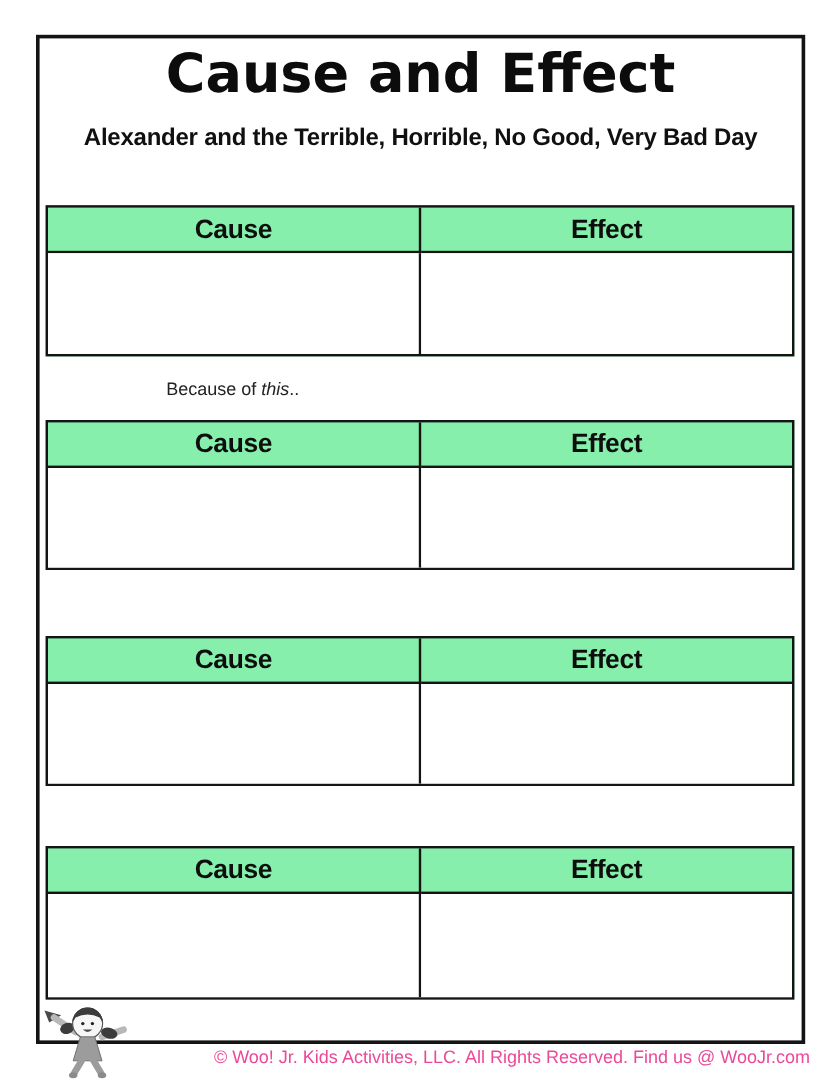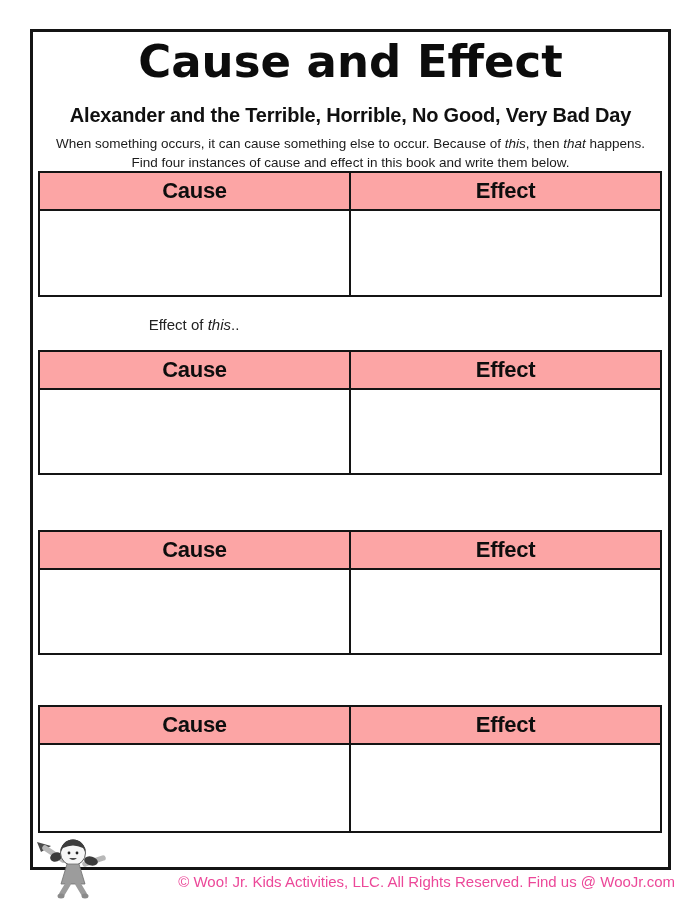--- a/index.html
+++ b/index.html
@@ -42,21 +42,21 @@
     line-height:1.42;
     color:#1b1b1b;
   }
   .it { font-style:italic; }
   
   .ce-table {
     position:absolute;
     left:5px;
     width:624px;
     border:2px solid #141414;
-    background:#fca5a5;
+    background:#86efac;
     display:grid;
     grid-template-columns: 311px 1fr;
     grid-template-rows: 38px 1fr;
   }
   .ce-table .hcell {
     display:flex; align-items:center; justify-content:center;
     font-weight:bold;
     font-size:22px;
     letter-spacing:-0.3px;
     border-bottom:2px solid #141414;
@@ -98,32 +98,31 @@
   }
 </style>
 </head>
 <body>
 
 <div class="sheet">
 
   <div class="header">
     <div class="title">Cause and Effect</div>
     <div class="subtitle">Alexander and the Terrible, Horrible, No Good, Very Bad Day</div>
-    <div class="instructions"><span>When something occurs, it can cause something else to occur. Because of </span><span class="it">this</span><span>, then </span><span class="it">that</span><span> happens. Find four instances of cause and effect in this book and write them below.</span></div>
   </div>
 
   <div class="ce-table t1">
     <div class="hcell c-left">Cause</div>
     <div class="hcell">Effect</div>
     <div class="bcell c-left"></div>
     <div class="bcell"></div>
   </div>
 
   <div class="caption-row">
-    <div class="cap"><span>Effect of </span><span class="it">this</span><span>..</span></div>
+    <div class="cap"><span>Because of </span><span class="it">this</span><span>..</span></div>
   </div>
 
   <div class="ce-table t2">
     <div class="hcell c-left">Cause</div>
     <div class="hcell">Effect</div>
     <div class="bcell c-left"></div>
     <div class="bcell"></div>
   </div>
 
   <div class="ce-table t3">

